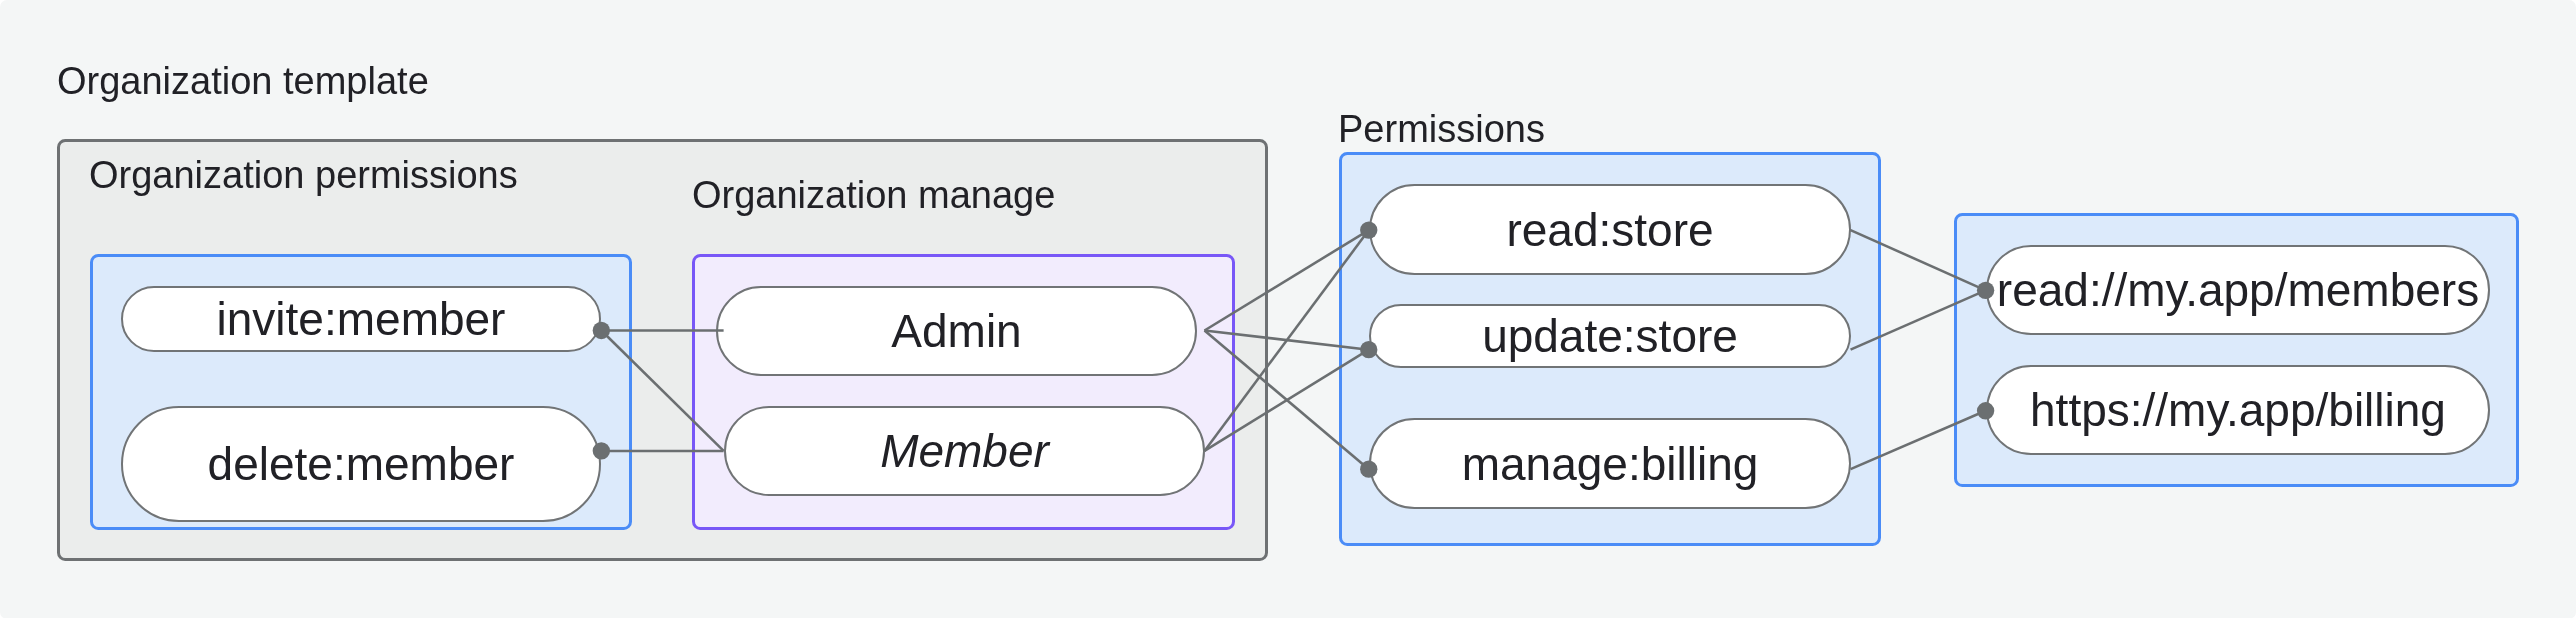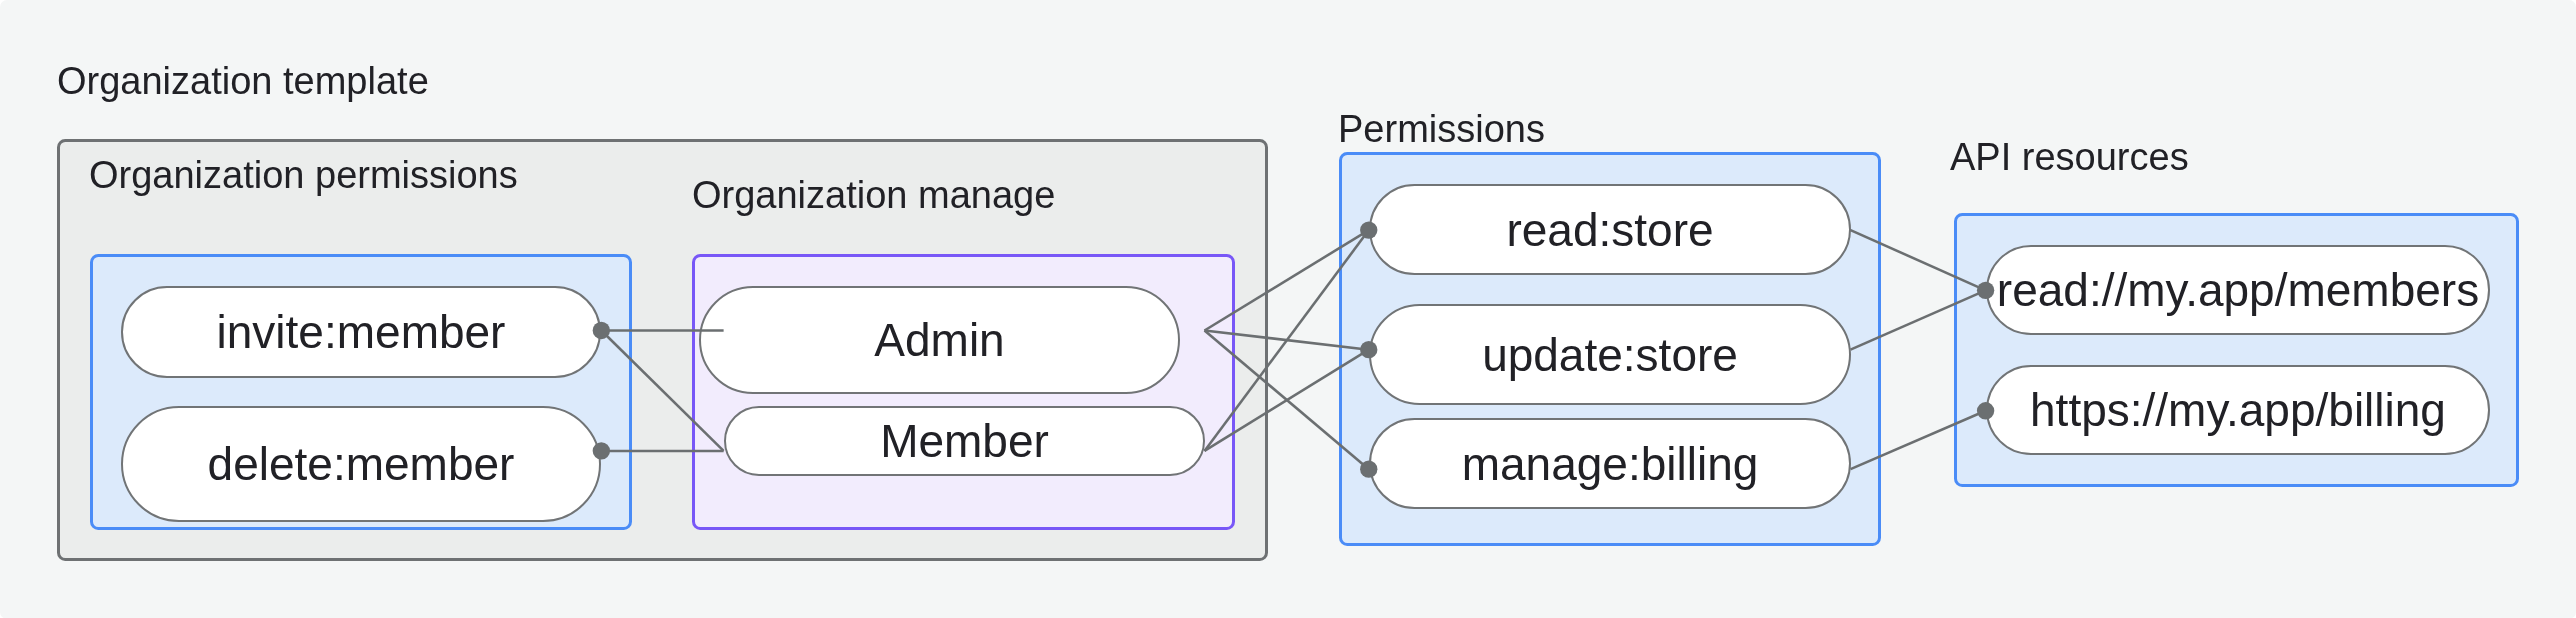--- a/index.html
+++ b/index.html
@@ -72,31 +72,30 @@
 
   <div class="heading" style="left:89px; top:156px;">Organization permissions</div>
   <div class="groupbox blue" style="left:90px; top:254px; width:542px; height:276px;"></div>
 
   <div class="heading" style="left:692px; top:176px;">Organization manage</div>
   <div class="groupbox purple" style="left:692px; top:254px; width:543px; height:276px;"></div>
 
   <div class="heading" style="left:1338px; top:74px;margin-top:36px;">Permissions</div>
   <div class="groupbox blue" style="left:1339px; top:152px; width:542px; height:394px;"></div>
 
-  <div class="heading" style="left:1950px; top:138px;">API resources</div>
   <div class="groupbox blue" style="left:1954px; top:213px; width:565px; height:274px;"></div>
 
-  <div class="pill" style="left:121px; top:286px; width:480px; height:92px;">invite:member</div>
+  <div class="pill" style="left:121px; top:286px; width:480px; height:66px;">invite:member</div>
   <div class="pill" style="left:121px; top:406px; width:480px; height:116px;">delete:member</div>
 
-  <div class="pill" style="left:699px; top:286px; width:481px; height:108px;">Admin</div>
-  <div class="pill" style="left:724px; top:406px; width:481px; height:70px;">Member</div>
+  <div class="pill" style="left:716px; top:286px; width:481px; height:90px;">Admin</div>
+  <div class="pill" style="left:724px; top:406px; width:481px; height:90px;font-style:italic;">Member</div>
 
   <div class="pill" style="left:1369px; top:184px; width:482px; height:91px;">read:store</div>
-  <div class="pill" style="left:1369px; top:304px; width:482px; height:101px;">update:store</div>
+  <div class="pill" style="left:1369px; top:304px; width:482px; height:64px;">update:store</div>
   <div class="pill" style="left:1369px; top:418px; width:482px; height:91px;">manage:billing</div>
 
   <div class="pill" style="left:1986px; top:245px; width:504px; height:90px;">read://my.app/members</div>
   <div class="pill" style="left:1986px; top:365px; width:504px; height:90px;">https://my.app/billing</div>
 
   <svg class="connections" id="connections-svg" width="2576" height="619" viewBox="0 0 2823 678">
       <line x1="659" y1="362" x2="793" y2="362" stroke="#6b6f71" stroke-width="2.8"></line>
       <line x1="659" y1="362" x2="793" y2="494" stroke="#6b6f71" stroke-width="2.8"></line>
       <line x1="659" y1="494" x2="793" y2="494" stroke="#6b6f71" stroke-width="2.8"></line>
       <line x1="1320" y1="362" x2="1500" y2="252" stroke="#6b6f71" stroke-width="2.8"></line>

